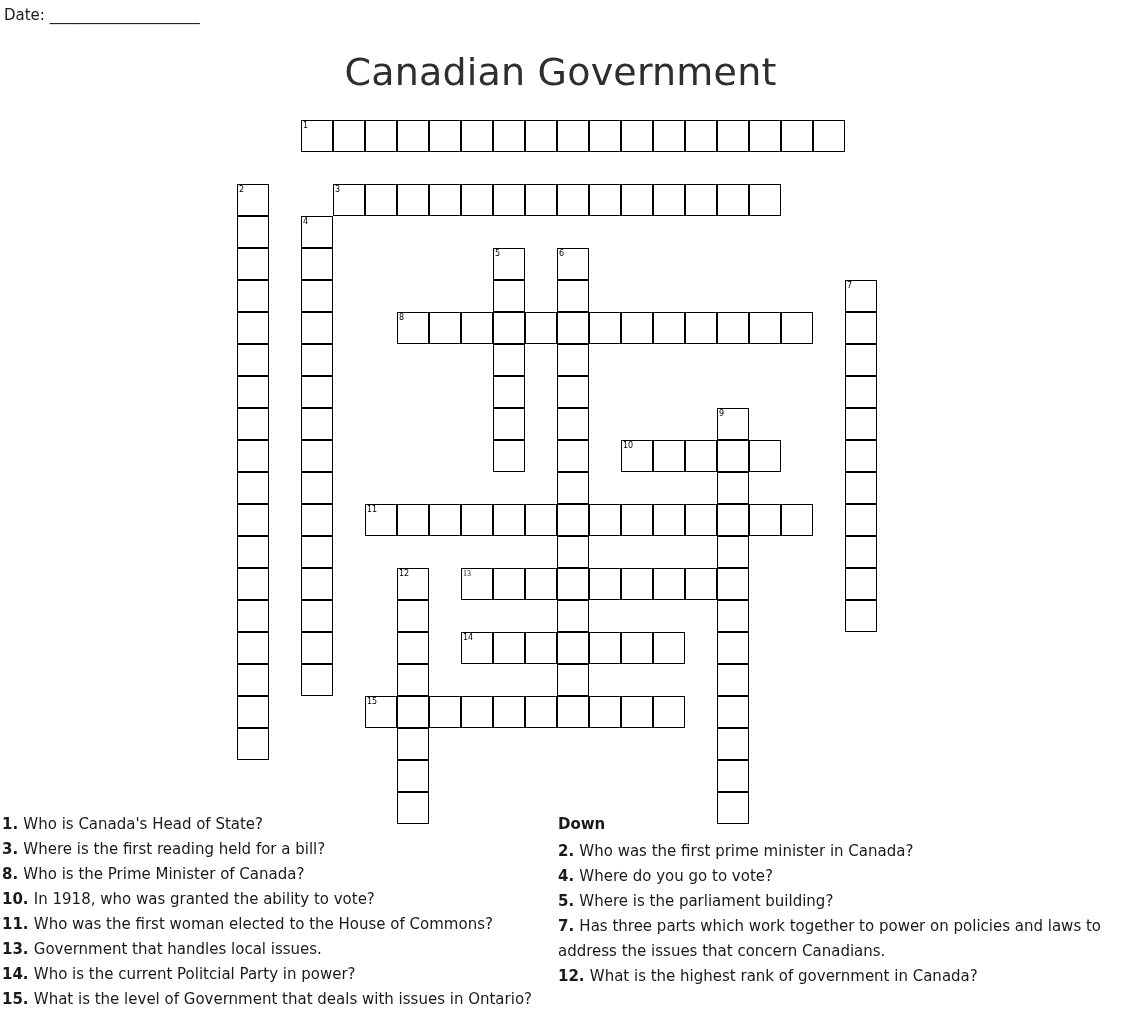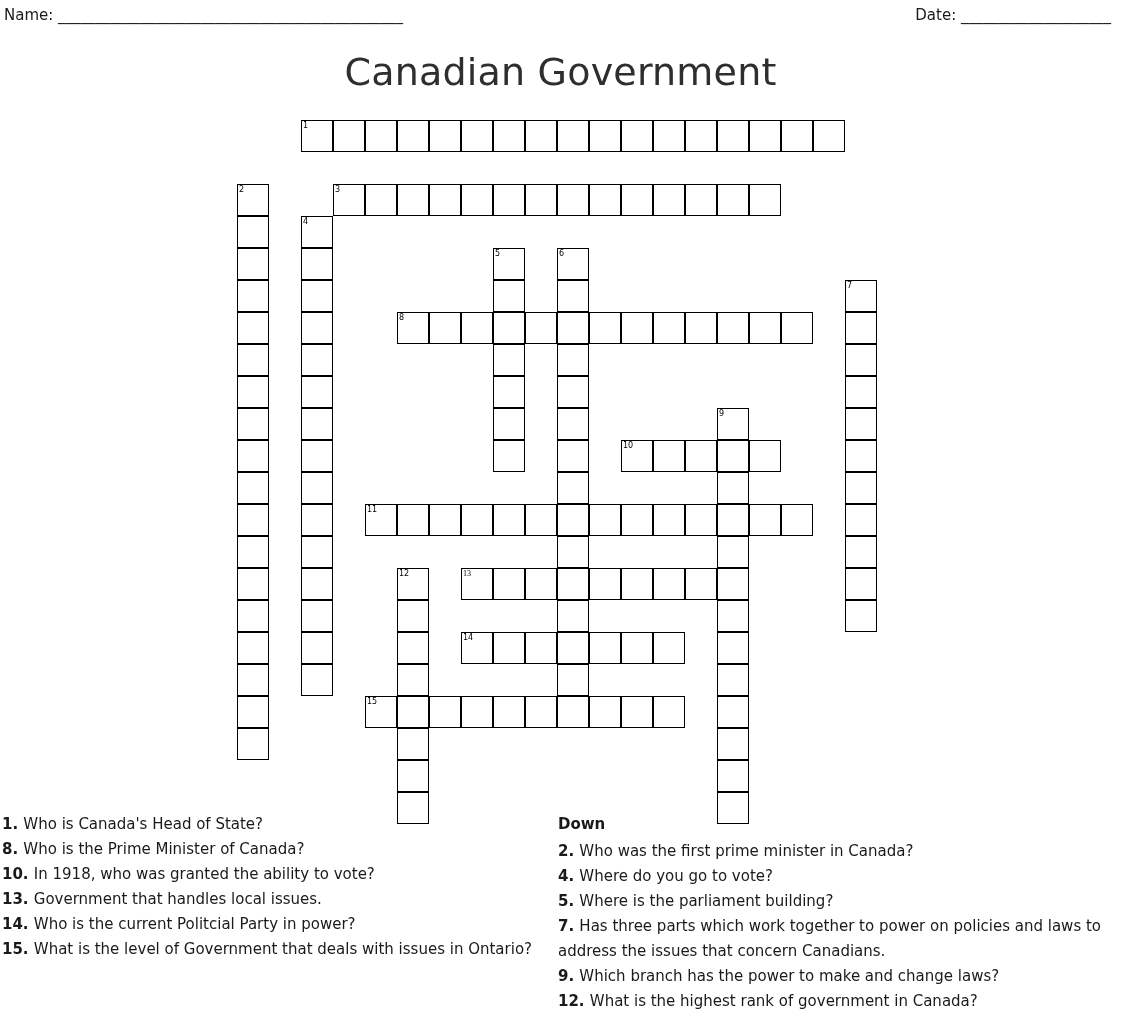--- a/index.html
+++ b/index.html
@@ -78,21 +78,20 @@
   }
   .clue { white-space: normal; }
   .clue b { font-weight: bold; }
 </style>
 </head>
 <body>
 
 <div class="page">
 
   <div class="header-row">
-    <div class="hdr-field hdr-left">Name: ______________________________________________</div>
     <div class="hdr-field hdr-right">Date: ____________________</div>
   </div>
 
   <div class="title">Canadian Government</div>
 
   <div class="grid" id="grid">
       <div class="cell" style="left: 301px; top: 2px;">
         <span class="num">1</span>
       </div>
       <div class="cell" style="left: 333px; top: 2px;"></div>
@@ -287,33 +286,34 @@
       <div class="cell" style="left: 557px; top: 578px;"></div>
       <div class="cell" style="left: 589px; top: 578px;"></div>
       <div class="cell" style="left: 621px; top: 578px;"></div>
       <div class="cell" style="left: 653px; top: 578px;"></div>
     </div>
 
   <div class="clues">
     <div class="col col-across">
       <div id="across-list">
           <div class="clue"><b>1. </b><span>Who is Canada's Head of State?</span></div>
+          <div class="clue"><b>3. </b><span>Where is the first reading held for a bill?</span></div>
           <div class="clue"><b>8. </b><span>Who is the Prime Minister of Canada?</span></div>
           <div class="clue"><b>10. </b><span>In 1918, who was granted the ability to vote?</span></div>
+          <div class="clue"><b>11. </b><span>Who was the first woman elected to the House of Commons?</span></div>
           <div class="clue"><b>13. </b><span>Government that handles local issues.</span></div>
           <div class="clue"><b>14. </b><span>Who is the current Politcial Party in power?</span></div>
           <div class="clue"><b>15. </b><span>What is the level of Government that deals with issues in Ontario?</span></div>
         </div>
     </div>
     <div class="col col-down">
       <div class="col-head">Down</div>
       <div id="down-list">
           <div class="clue"><b>2. </b><span>Who was the first prime minister in Canada?</span></div>
           <div class="clue"><b>4. </b><span>Where do you go to vote?</span></div>
           <div class="clue"><b>5. </b><span>Where is the parliament building?</span></div>
           <div class="clue"><b>7. </b><span>Has three parts which work together to power on policies and laws to address the issues that concern Canadians.</span></div>
-          <div class="clue"><b>9. </b><span>Which branch has the power to make and change laws?</span></div>
           <div class="clue"><b>12. </b><span>What is the highest rank of government in Canada?</span></div>
         </div>
     </div>
   </div>
 
 </div>
 
 </body></html>

